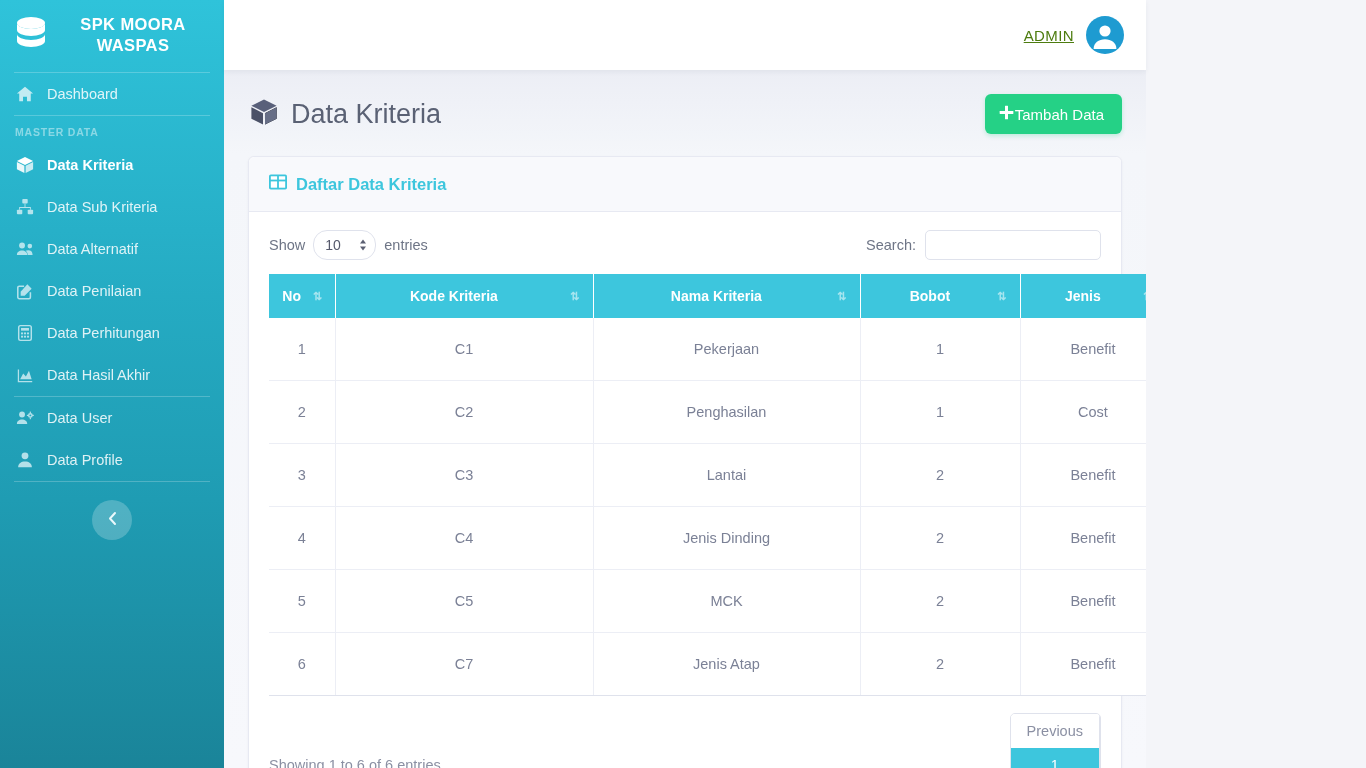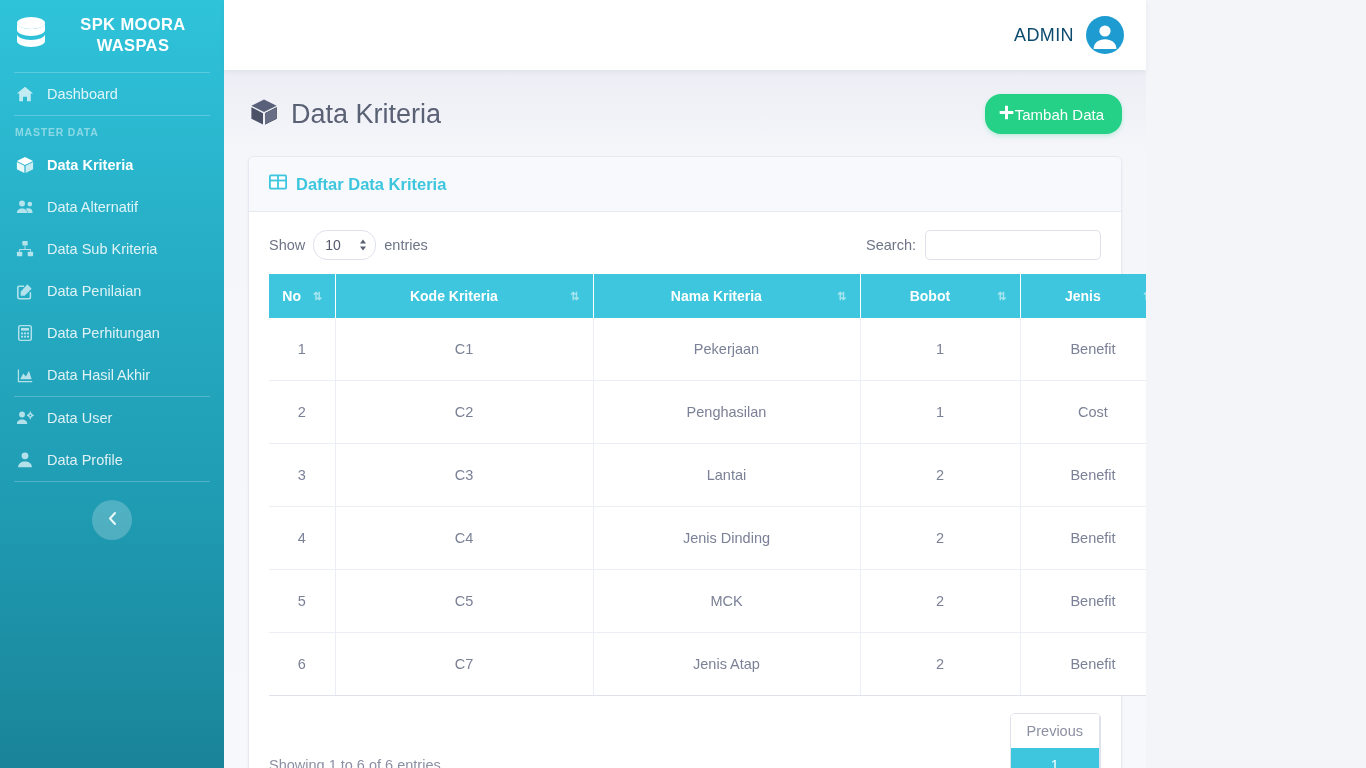--- a/index.html
+++ b/index.html
@@ -59,41 +59,41 @@
 
   
   .main { flex: 1 1 auto; height: 768px; display: flex; flex-direction: column; min-width: 0; }
   .topbar {
     height: 70px; background: #fff; flex: 0 0 70px;
     display: flex; align-items: center; justify-content: flex-end;
     padding-right: 22px; gap: 12px;
     box-shadow: 0 2px 5px rgba(31,45,61,0.06);
     z-index: 3;
   }
-  .topbar-user { color: #0c4a6e; font-size: 18px; letter-spacing: .4px; }
+  .topbar-user { color: #4d7c0f; font-size: 15px; letter-spacing: .4px; text-decoration: underline; }
   .avatar {
     width: 38px; height: 38px; border-radius: 50%;
     background: #1e9bd1; display:flex; align-items:flex-end; justify-content:center;
     overflow: hidden;
   }
   .content {
     flex: 1 1 auto; min-height: 0;
     background: linear-gradient(180deg, #eceef5 0%, #f4f6fa 12%, #f7f8fc 100%);
     padding: 24px 24px 0 24px;
     overflow: hidden;
   }
   .page-head {
     display: flex; align-items: center; justify-content: space-between;
     margin-bottom: 22px; padding-left: 2px;
   }
   .page-title-wrap { display: flex; align-items: center; gap: 13px; }
   .page-title { font-size: 27px; color: #5a6174; font-weight: normal; }
   .btn-add {
     background: #25d186; color: #fff; border: none;
-    border-radius: 16px; padding: 11px 18px 11px 14px;
+    border-radius: 6px; padding: 11px 18px 11px 14px;
     font-size: 15px; font-family: inherit;
     display: flex; align-items: center; gap: 1px; cursor: pointer;
     box-shadow: 0 2px 4px rgba(37,209,134,.25);
   }
 
   .card {
     background: #fff; border: 1px solid #e7e9f2; border-radius: 6px;
     box-shadow: 0 1px 3px rgba(31,45,61,.05);
   }
   .card-header {
@@ -210,40 +210,40 @@
           <path d="M10 1 L19 5.5 L10 10 L1 5.5 Z"></path>
           <path d="M1 6.6 L9.3 10.9 V19 L1 14.8 Z" opacity=".9"></path>
           <path d="M19 6.6 L10.7 10.9 V19 L19 14.8 Z" opacity=".75"></path>
         </svg>
       </span>
       <span>Data Kriteria</span>
     </div>
 
     <div class="nav-item">
       <span class="ic">
+        <svg width="18" height="18" viewBox="0 0 20 20" fill="#d4eff5">
+          <rect x="7" y="1" width="6" height="5" rx="1"></rect>
+          <rect x="1" y="13" width="6" height="5" rx="1"></rect>
+          <rect x="13" y="13" width="6" height="5" rx="1"></rect>
+          <path d="M9.5 6 h1 v4 h-1 Z M4 10 h12 v1 H4 Z M3.5 10 h1 v3 h-1 Z M15.5 10 h1 v3 h-1 Z"></path>
+        </svg>
+      </span>
+      <span>Data Sub Kriteria</span>
+    </div>
+
+    <div class="nav-item">
+      <span class="ic">
         <svg width="19" height="18" viewBox="0 0 22 18" fill="#d4eff5">
           <circle cx="7" cy="5" r="3.4"></circle>
           <circle cx="16" cy="5.6" r="2.7"></circle>
           <path d="M1 16 c0-3.5 2.7-5.3 6-5.3 s6 1.8 6 5.3 Z"></path>
           <path d="M13.5 16 c0-2.6-1-4.2-2.4-5 a7 7 0 0 1 5-.3 c2 .7 3.1 2.4 3.1 5.3 Z"></path>
         </svg>
       </span>
       <span>Data Alternatif</span>
-    </div>
-
-    <div class="nav-item">
-      <span class="ic">
-        <svg width="18" height="18" viewBox="0 0 20 20" fill="#d4eff5">
-          <rect x="7" y="1" width="6" height="5" rx="1"></rect>
-          <rect x="1" y="13" width="6" height="5" rx="1"></rect>
-          <rect x="13" y="13" width="6" height="5" rx="1"></rect>
-          <path d="M9.5 6 h1 v4 h-1 Z M4 10 h12 v1 H4 Z M3.5 10 h1 v3 h-1 Z M15.5 10 h1 v3 h-1 Z"></path>
-        </svg>
-      </span>
-      <span>Data Sub Kriteria</span>
     </div>
 
     <div class="nav-item">
       <span class="ic">
         <svg width="18" height="18" viewBox="0 0 20 20" fill="none" stroke="#d4eff5" stroke-width="1.7">
           <path d="M16 11.5 V17 a1.6 1.6 0 0 1-1.6 1.6 H3.6 A1.6 1.6 0 0 1 2 17 V6.2 a1.6 1.6 0 0 1 1.6-1.6 H9"></path>
           <path d="M12.6 2.6 L17.4 7.4 L9.6 15.2 H5.2 v-4.4 Z" fill="#d4eff5" stroke="none"></path>
         </svg>
       </span>
       <span>Data Penilaian</span>

